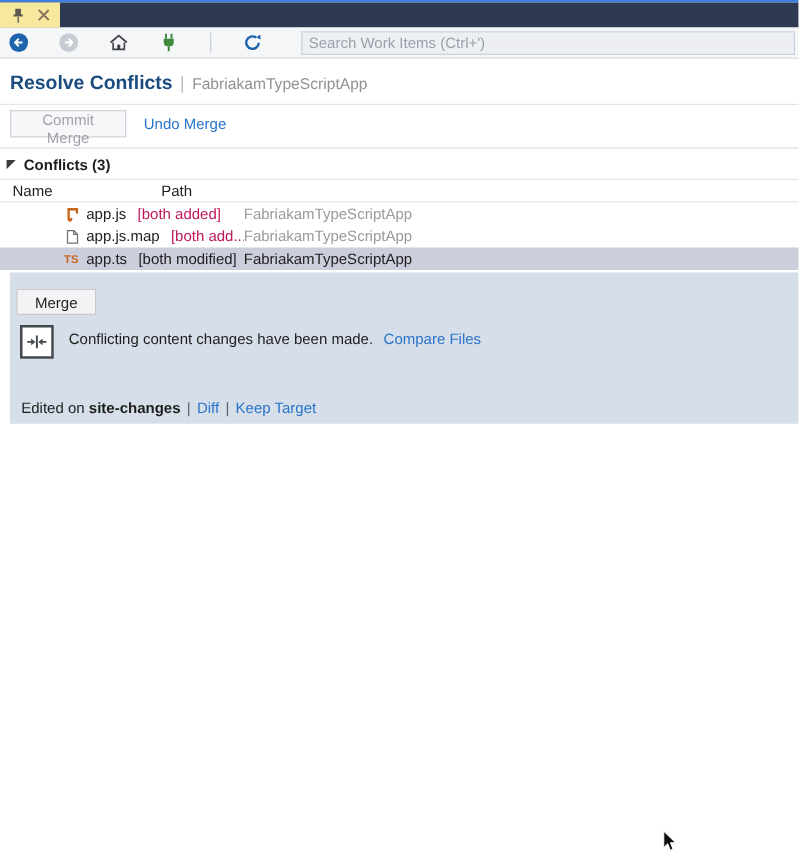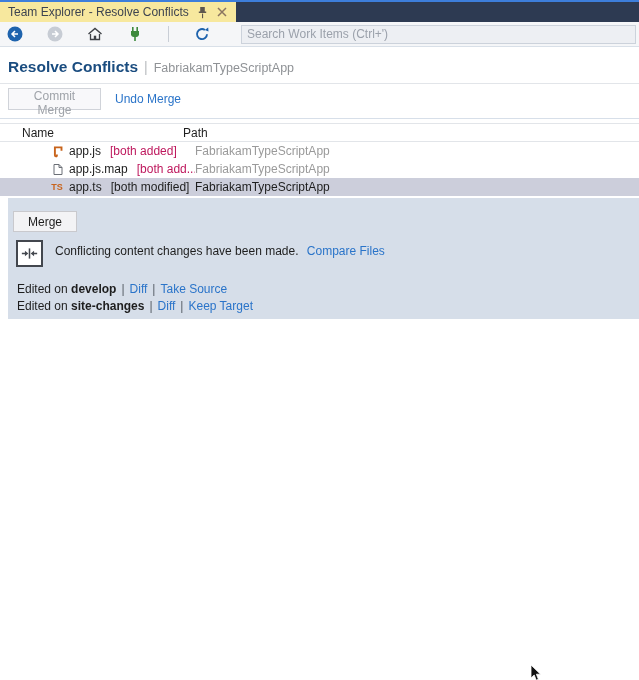--- a/index.html
+++ b/index.html
@@ -39,21 +39,21 @@
   .actions .link{margin-left:14px;}
 
   
   .section-header{display:flex;align-items:center;gap:6px;margin:5px 0 0 5px;height:15px;cursor:default;}
   .tri{width:8px;height:8px;background:#3c3c3c;clip-path:polygon(0 0,100% 0,0 100%);flex:none;}
   .section-title{font-weight:bold;font-size:12px;color:#1e1e1e;}
   .hr.tight{margin-top:4px;}
 
   
   .grid-header{display:flex;height:16px;align-items:center;border-bottom:1px solid #e2e5e9;margin-top:1px;}
-  .col-name{flex:none;width:183px;padding-left:22px;box-sizing:border-box;}
+  .col-name{flex:none;width:129px;padding-left:10px;box-sizing:border-box;}
   .col-path{flex:1;}
   .grid-header span{font-size:12px;color:#1e1e1e;}
   .row{display:flex;height:18px;align-items:center;cursor:default;padding-left:40px;}
   .row.selected{background:#cccedb;}
   .name-cell{flex:none;width:155px;padding-left:10px;box-sizing:border-box;
              display:flex;align-items:center;gap:5px;overflow:hidden;white-space:nowrap;}
   .path-cell{flex:1;white-space:nowrap;overflow:hidden;}
   .fname{color:#1e1e1e;}
   .fstatus{color:#be185d;margin-left:4px;}
   .row.selected .fstatus,.row.selected .path-cell{color:#1e1e1e;}
@@ -79,21 +79,20 @@
 </style>
 </head>
 <body>
 
 <div class="app">
 
   <div class="topline"></div>
 
   <div class="titlebar">
     <div class="tab">
-      <span class="tab-label">Team Explorer - Resolve Conflicts</span>
       <span class="ticn">
         <svg width="11" height="13" viewBox="0 0 11 13">
             <path d="M3.2 1h4.6v4.6h1.4v1.5H1.8V5.6h1.4z" fill="#5f584e"></path>
             <rect x="5" y="7.6" width="1.1" height="4.6" fill="#5f584e"></rect>
           </svg>
       </span>
       <span class="ticn">
         <svg width="10" height="10" viewBox="0 0 10 10">
             <path d="M1 1 L9 9 M9 1 L1 9" stroke="#8a7560" stroke-width="1.5" fill="none"></path>
           </svg>
@@ -147,20 +146,24 @@
 
   <hr class="hr">
 
   <div class="actions">
     <button class="btn commit" disabled="">Commit Merge</button>
     <a class="link">Undo Merge</a>
   </div>
 
   <hr class="hr blue">
 
+  <div class="section-header">
+    <span class="tri"></span>
+    <span class="section-title">Conflicts (3)</span>
+  </div>
 
   <hr class="hr tight">
 
   <div class="grid">
     <div class="grid-header">
       <span class="col-name">Name</span>
       <span class="col-path">Path</span>
     </div>
 
     <div class="row">
@@ -215,23 +218,20 @@
         <path d="M4.6 6.8l4 3.2-4 3.2z" fill="#43474e"></path>
         <path d="M15.4 6.8l-4 3.2 4 3.2z" fill="#43474e"></path>
       </svg>
     </span>
 
     <div class="panel-msg">
       <span>Conflicting content changes have been made.</span>
       <a class="link">Compare Files</a>
     </div>
 
-    <div class="edit-line src">
-      <span>Edited on</span>&nbsp;<span class="branch">develop</span><span class="pipe">|</span><a class="link">Diff</a><span class="pipe">|</span><a class="link">Take Source</a>
-    </div>
 
     <div class="edit-line tgt">
       <span>Edited on</span>&nbsp;<span class="branch">site-changes</span><span class="pipe">|</span><a class="link">Diff</a><span class="pipe">|</span><a class="link">Keep Target</a>
     </div>
   </div>
 
   <span class="cursor">
     <svg width="12" height="18" viewBox="0 0 12 18">
         <path d="M1 1v13l3.2-3 2 5.2 2.2-.9-2-5.1H10.5z" fill="#111" stroke="#fff" stroke-width="0.8"></path>
       </svg>

